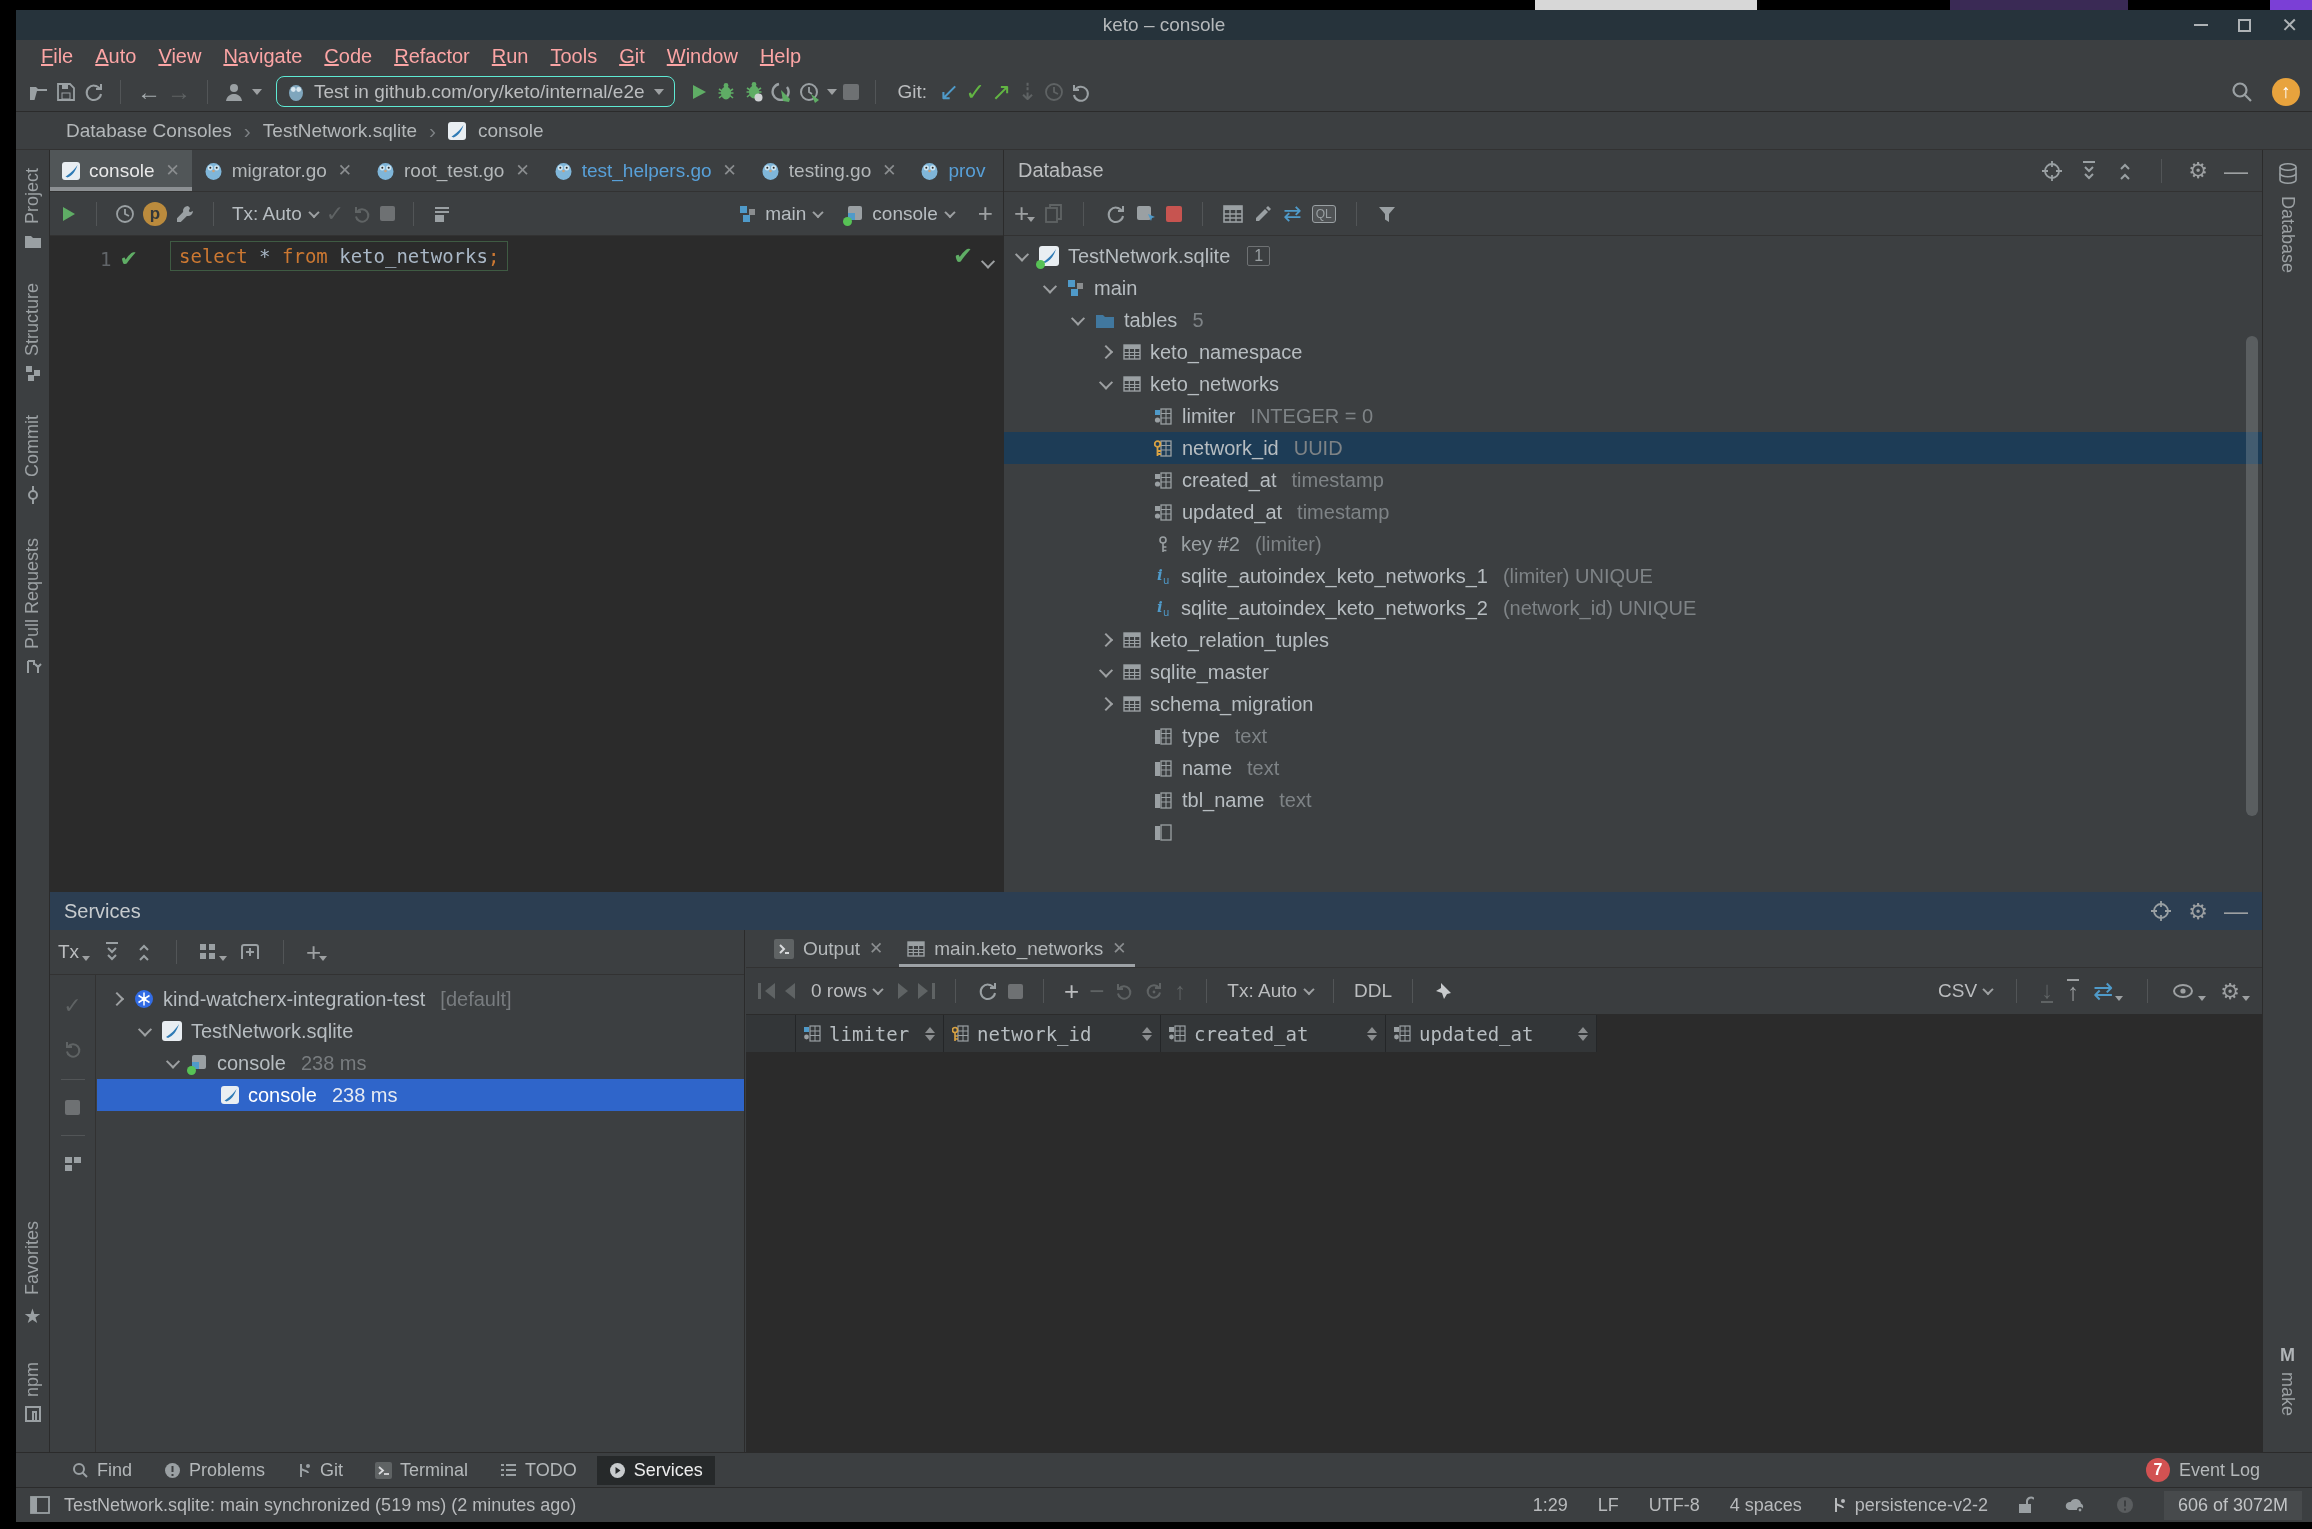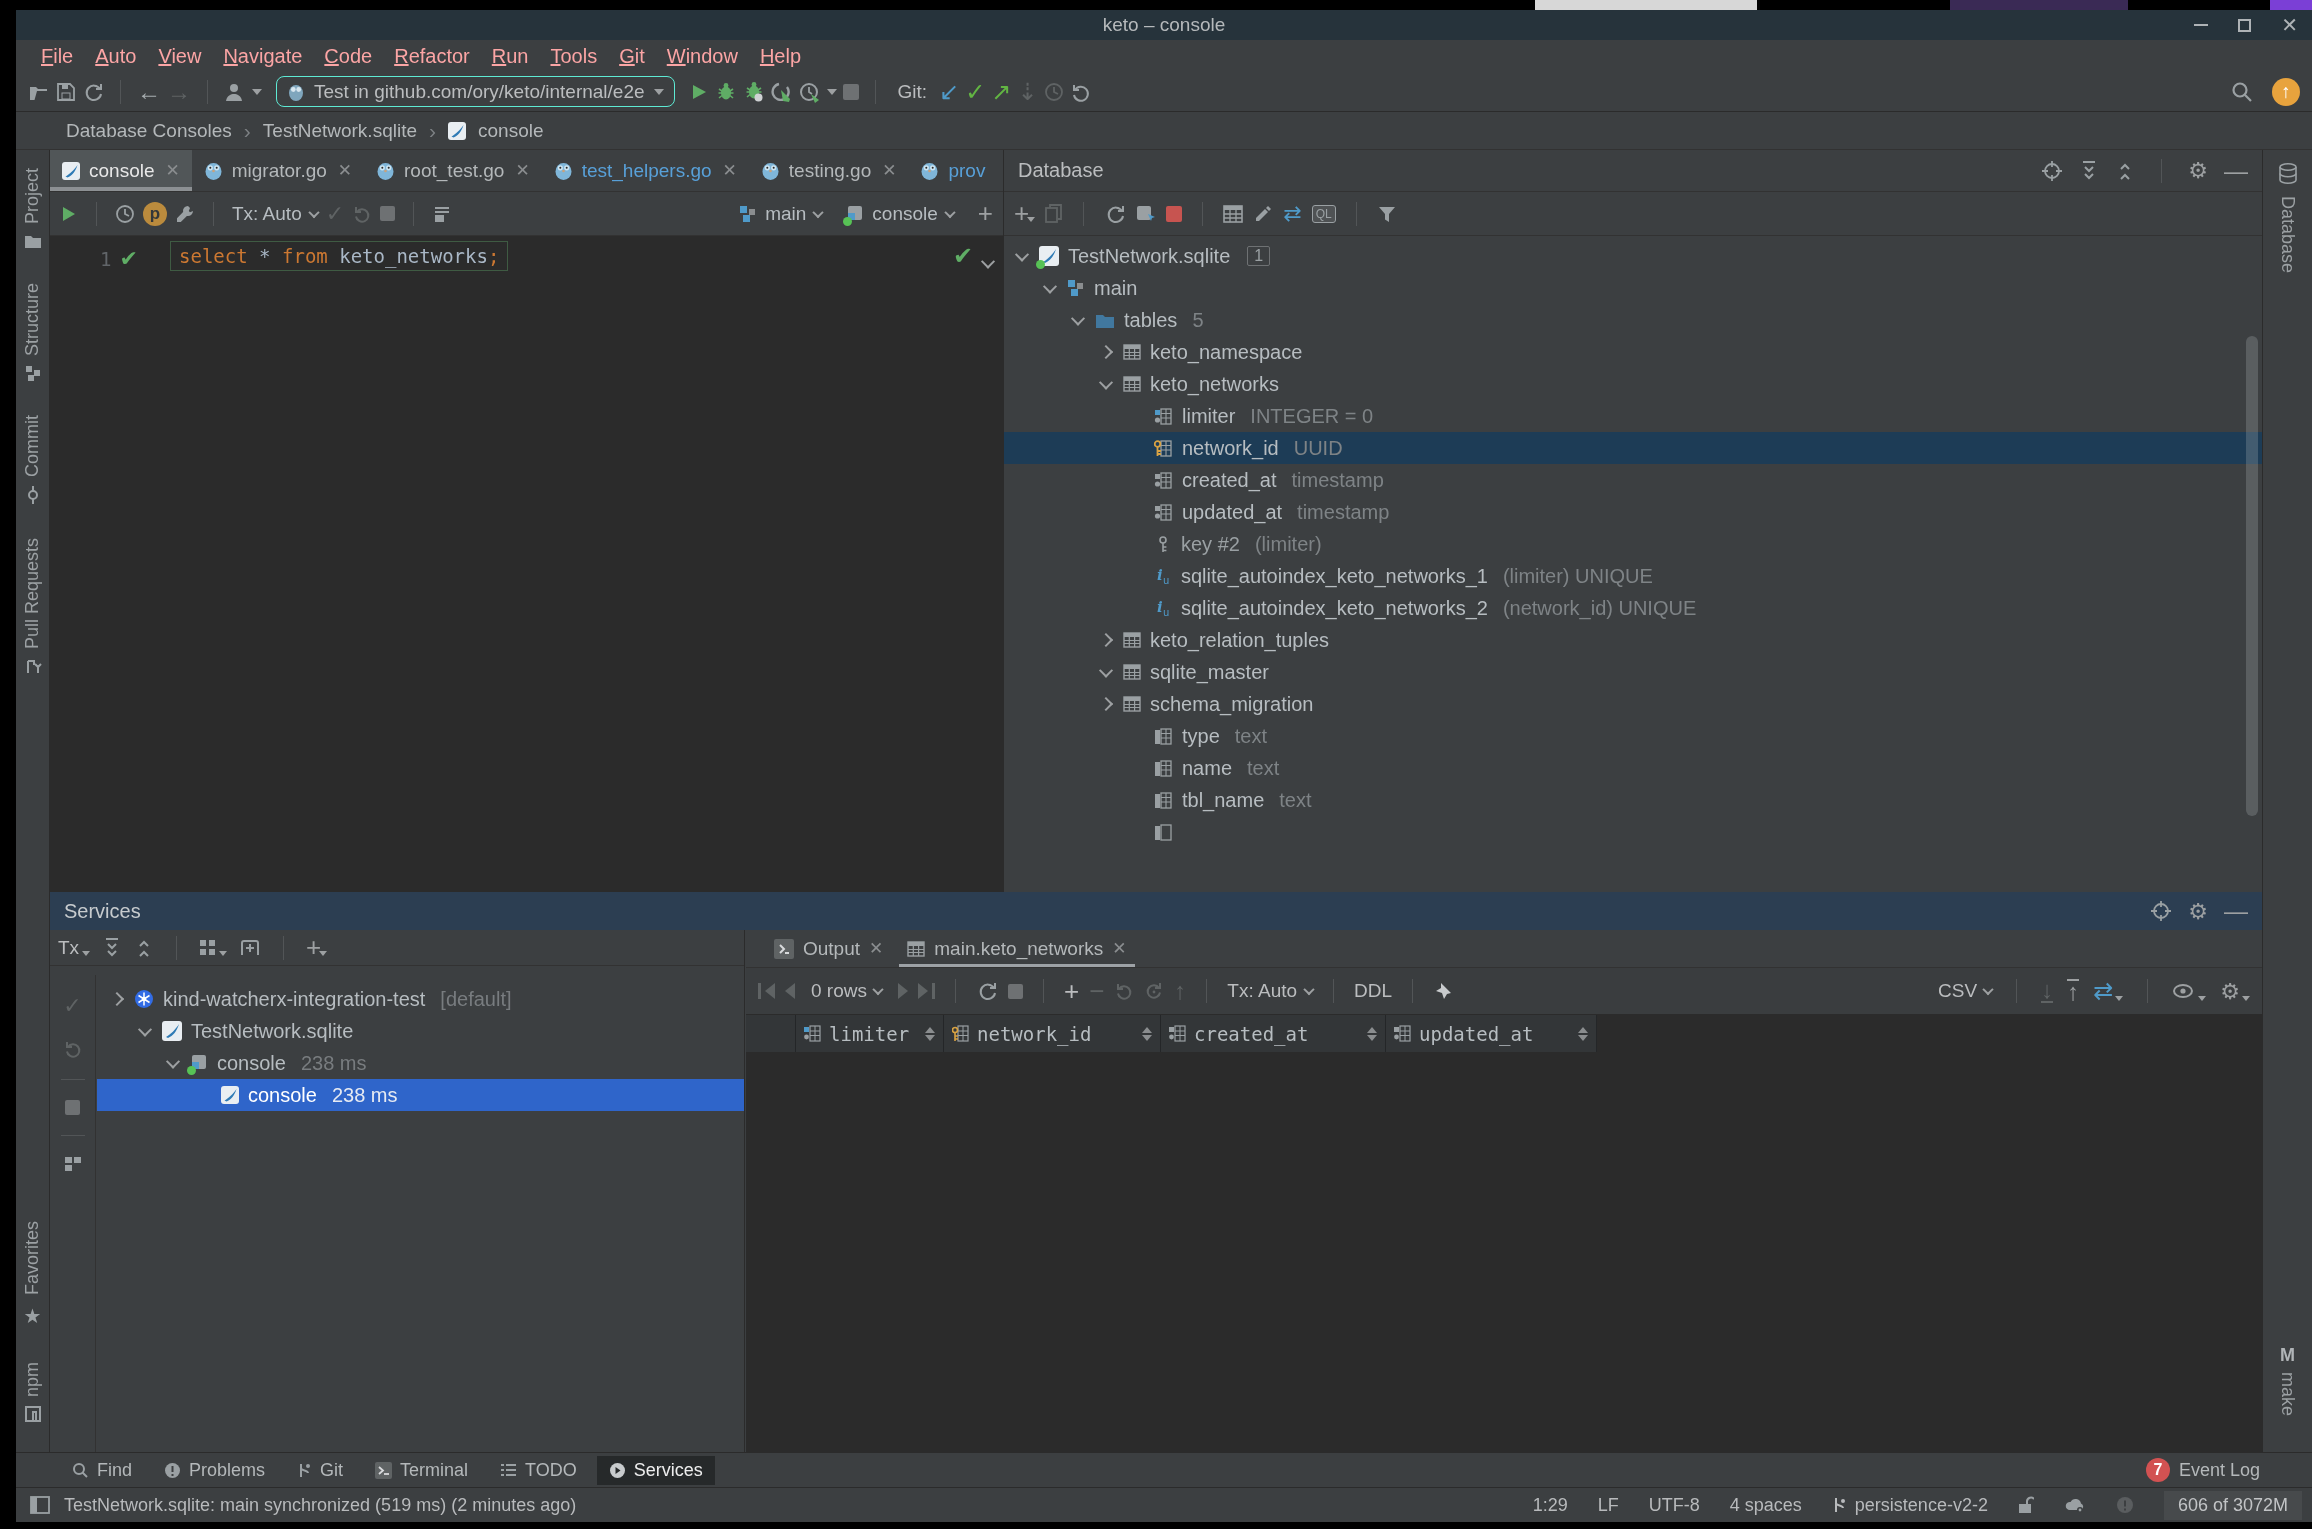--- a/index.html
+++ b/index.html
@@ -81,21 +81,21 @@
   .trow.sel{background:#1d3c56}
   .badge{border:1px solid #6e7173;color:#9aa0a3;font-size:16px;padding:0 6px;border-radius:2px;margin-left:8px}
   .scrollthumb{position:absolute;right:4px;top:100px;width:12px;height:480px;background:rgba(170,175,180,.28);border-radius:6px}
   .chvcell{width:16px;display:inline-flex;justify-content:center;flex:none}
 
   
   .services{left:50px;top:892px;width:2212px;height:560px;background:#3c3f41}
   .sheader{height:38px;background:#2c3e52;display:flex;align-items:center;padding:0 14px;color:#c7cbce;font-size:20px}
   .sbody{position:relative;height:522px}
   .sleft{position:absolute;left:0;top:0;width:695px;height:522px;border-right:1px solid #2b2b2b}
-  .stoolbar{height:36px;border-bottom:1px solid #323232;display:flex;align-items:center;padding:0 8px;gap:12px;color:#bbbdbf}
+  .stoolbar{height:45px;border-bottom:1px solid #323232;display:flex;align-items:center;padding:0 8px;gap:12px;color:#bbbdbf}
   .smini{position:absolute;left:0;top:45px;width:46px;height:477px;border-right:1px solid #323232;display:flex;flex-direction:column;align-items:center;padding-top:18px;gap:20px}
   .hr{width:24px;height:1px;background:#525557}
   .stree{position:absolute;left:47px;top:45px;right:0;bottom:0;padding-top:8px}
   .srow{height:32px;display:flex;align-items:center;gap:9px;font-size:20px;color:#b7bdc1;white-space:nowrap}
   .srow .suf{color:#787c7f;margin-left:6px}
   .srow.sel{background:#2f65ca;color:#fff}
   .srow.sel .suf{color:#e6eaf2}
   .sright{position:absolute;left:696px;top:0;right:0;height:522px}
   .rtabs{height:38px;background:#3c3f41;border-bottom:1px solid #323232;display:flex;align-items:stretch;padding-left:16px}
   .otab{display:flex;align-items:center;gap:9px;padding:0 12px;color:#b4b8ba;font-size:19px;position:relative}

